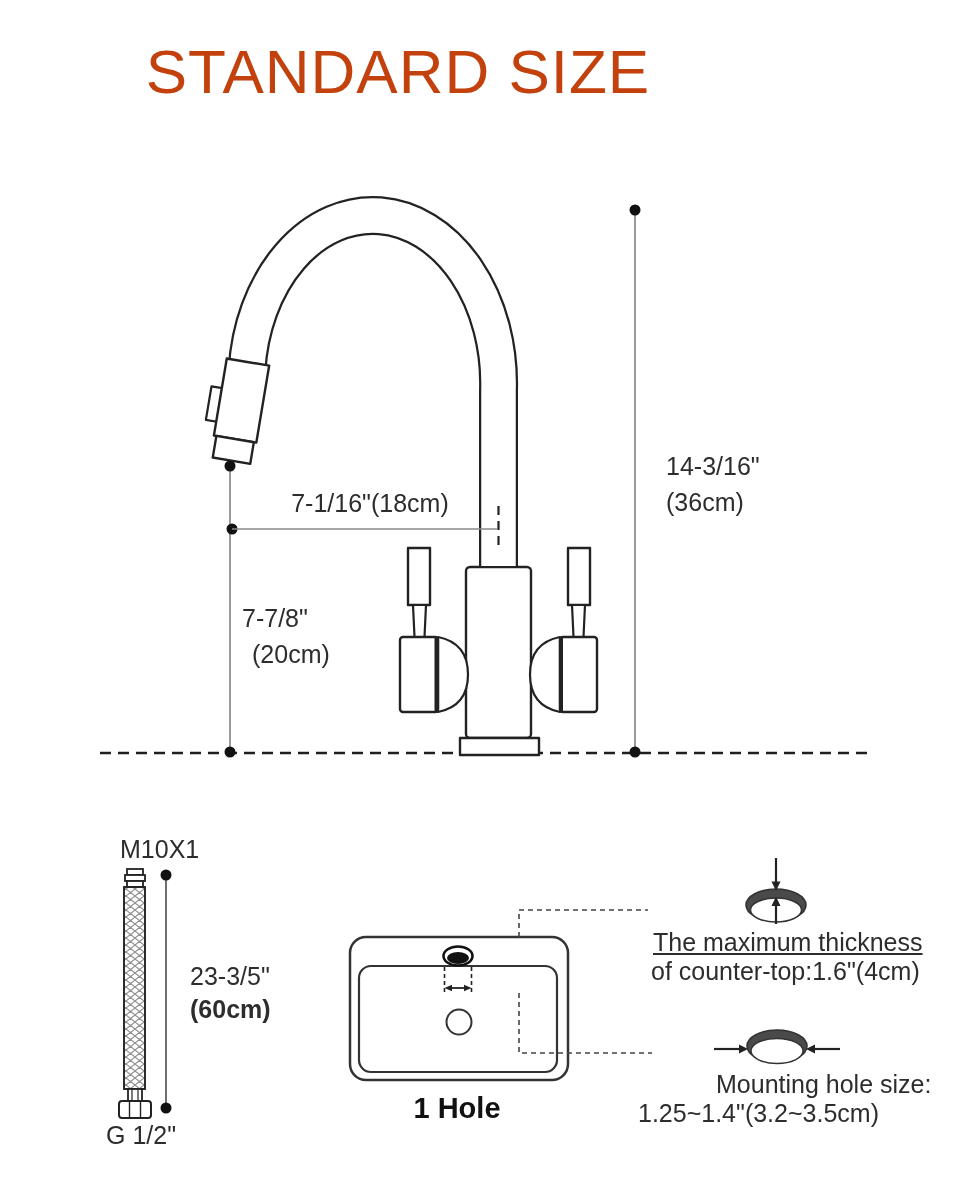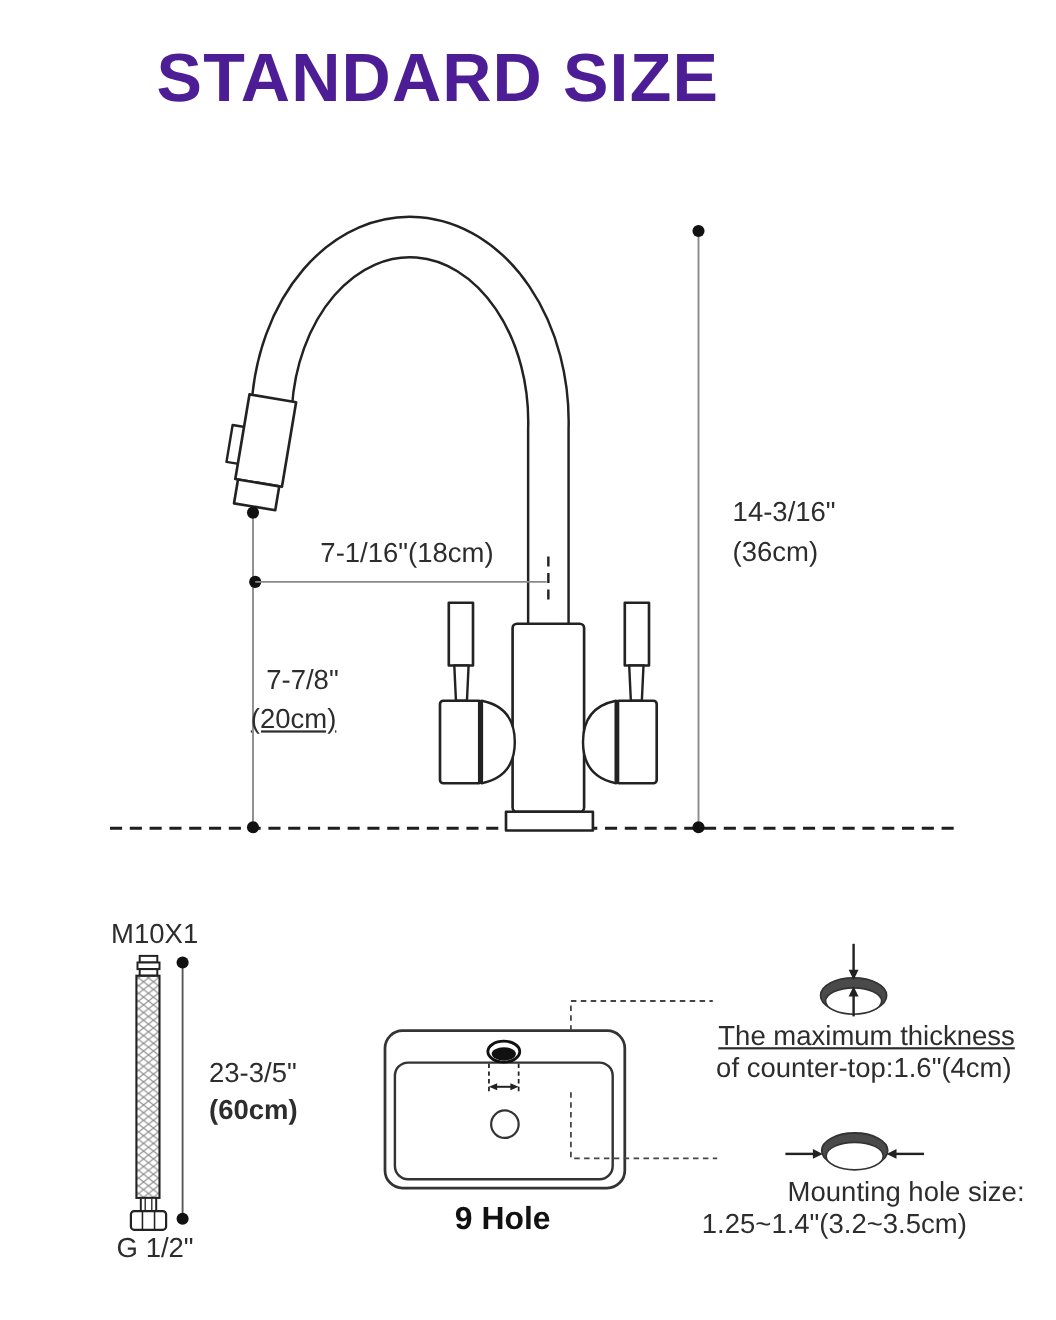--- a/index.html
+++ b/index.html
@@ -8,23 +8,23 @@
     background:#ffffff;
     font-family:"Liberation Sans", sans-serif;
     position:relative;
     overflow:hidden;
   }
   .abs{position:absolute;}
   .page-title{
     left:0;top:36px;width:796px;
     text-align:center;
     font-size:62px;
-    font-weight:700;
+    font-weight:400;
     letter-spacing:1px;
-    color:#4c1d95;
+    color:#c2410c;
     white-space:nowrap;
   }
   .dim-text{
     font-size:25px;
     color:#2d2d2d;
     white-space:nowrap;
     line-height:1.1;
   }
   .bold-label{
     font-size:29px;
@@ -148,29 +148,29 @@
     <line x1="840" y1="1049" x2="814" y2="1049" stroke="#222222" stroke-width="2.2"></line>
     <polygon points="806,1049 815,1044.5 815,1053.5" fill="#222222"></polygon>
   </g>
 </svg>
 
 <div class="abs page-title">STANDARD SIZE</div>
 
 <div class="abs dim-text center" style="left:260px;top:490px;width:220px;">7-1/16"(18cm)</div>
 
 <div class="abs dim-text" style="left:242px;top:605px;">7-7/8"</div>
-<div class="abs dim-text" style="left:228px;top:641px;text-decoration:underline;">(20cm)</div>
+<div class="abs dim-text" style="left:252px;top:641px;">(20cm)</div>
 
 <div class="abs dim-text" style="left:666px;top:453px;">14-3/16"</div>
 <div class="abs dim-text" style="left:666px;top:489px;">(36cm)</div>
 
-<div class="abs dim-text" style="left:101px;top:836px;">M10X1</div>
+<div class="abs dim-text" style="left:120px;top:836px;">M10X1</div>
 <div class="abs dim-text" style="left:190px;top:963px;">23-3/5"</div>
 <div class="abs dim-text" style="left:190px;top:996px;font-weight:bold;">(60cm)</div>
 <div class="abs dim-text" style="left:106px;top:1122px;">G 1/2"</div>
 
-<div class="abs bold-label center" style="left:377px;top:1092px;width:160px;">9 Hole</div>
+<div class="abs bold-label center" style="left:377px;top:1092px;width:160px;">1 Hole</div>
 
 <div class="abs dim-text" style="left:653px;top:929px;text-decoration:underline;">The maximum thickness</div>
 <div class="abs dim-text" style="left:651px;top:958px;">of counter-top:1.6"(4cm)</div>
 
 <div class="abs dim-text" style="left:716px;top:1071px;">Mounting hole size:</div>
 <div class="abs dim-text" style="left:638px;top:1100px;">1.25~1.4"(3.2~3.5cm)</div>
 
 </body></html>

